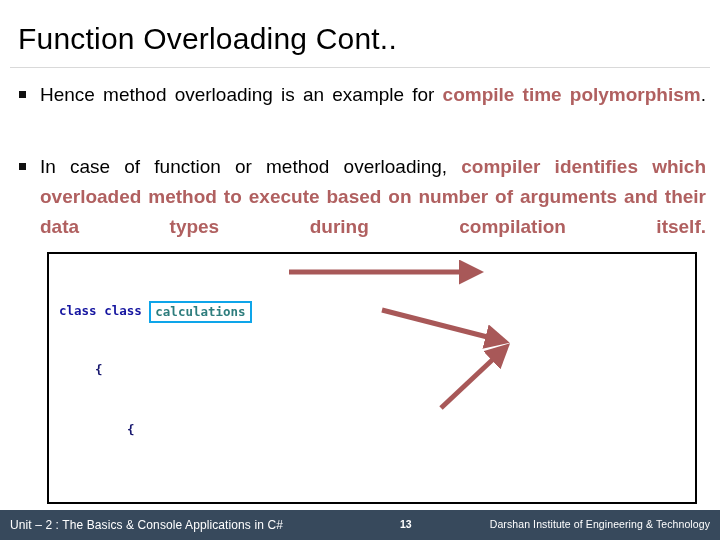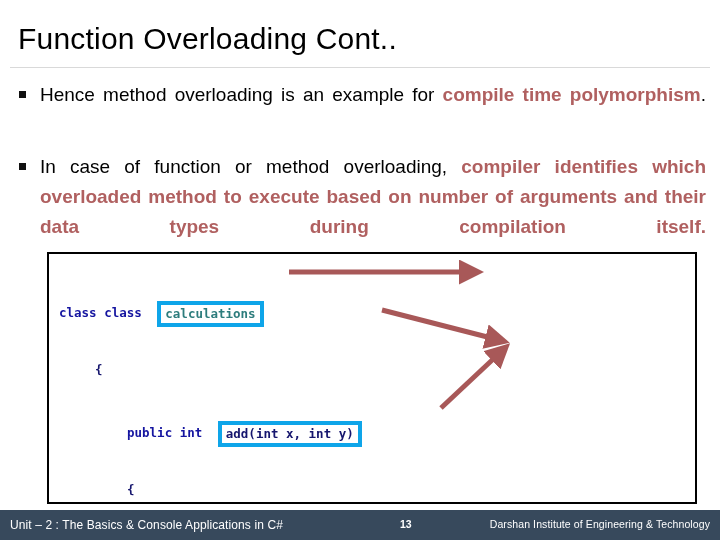--- a/index.html
+++ b/index.html
@@ -104,23 +104,23 @@
   }
   .code .ln { display: block; height: 20px; white-space: pre; }
   .kw   { color: #1515a0; }
   .typ  { color: #2e7d7d; }
   .var  { color: #16166e; }
   .pun  { color: #16166e; }
 
   
   .cbox {
     display: inline-block;
-    border: 4px solid #0ea5e9;
+    border: 2px solid #0ea5e9;
     padding: 0px 4px 1px 4px;
-    margin: 0 0 0 8px;
+    margin: 0 0 0 0;
     line-height: 17px;
     position: relative;
     top: 1px;
     background: #ffffff;
   }
 
   
   .arrow-layer {
     position: absolute;
     left: 0; top: 0;
@@ -190,21 +190,20 @@
       <span class="marker"></span><span>In case of function or method overloading, </span><span class="hl">compiler identifies which overloaded method to execute based on number of arguments and their data types during compilation itself</span><span class="hl">.</span>
     </div>
 
   </div>
 
   <div class="figure">
 
     <div class="code">
       <span class="ln"><span class="kw">class class </span><span class="cbox typ">calculations</span></span>
       <span class="ln"><span class="pun" style="padding-left:36px;">{</span></span>
-      <span class="ln" style="padding-left:68px;"><span class="kw">public int </span><span class="cbox var">add(int x, int y)</span></span>
       <span class="ln" style="padding-left:68px;"><span class="pun">{</span></span>
       
       
       
       
       
       
       
       
     </div>

